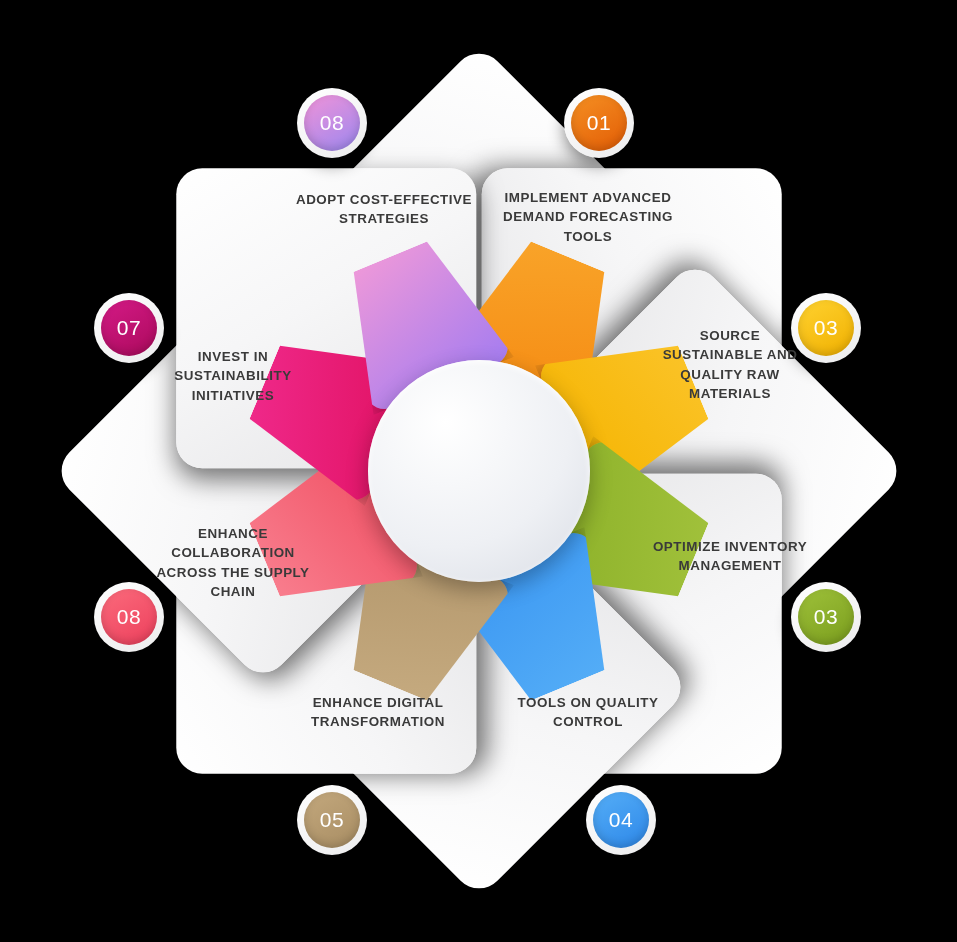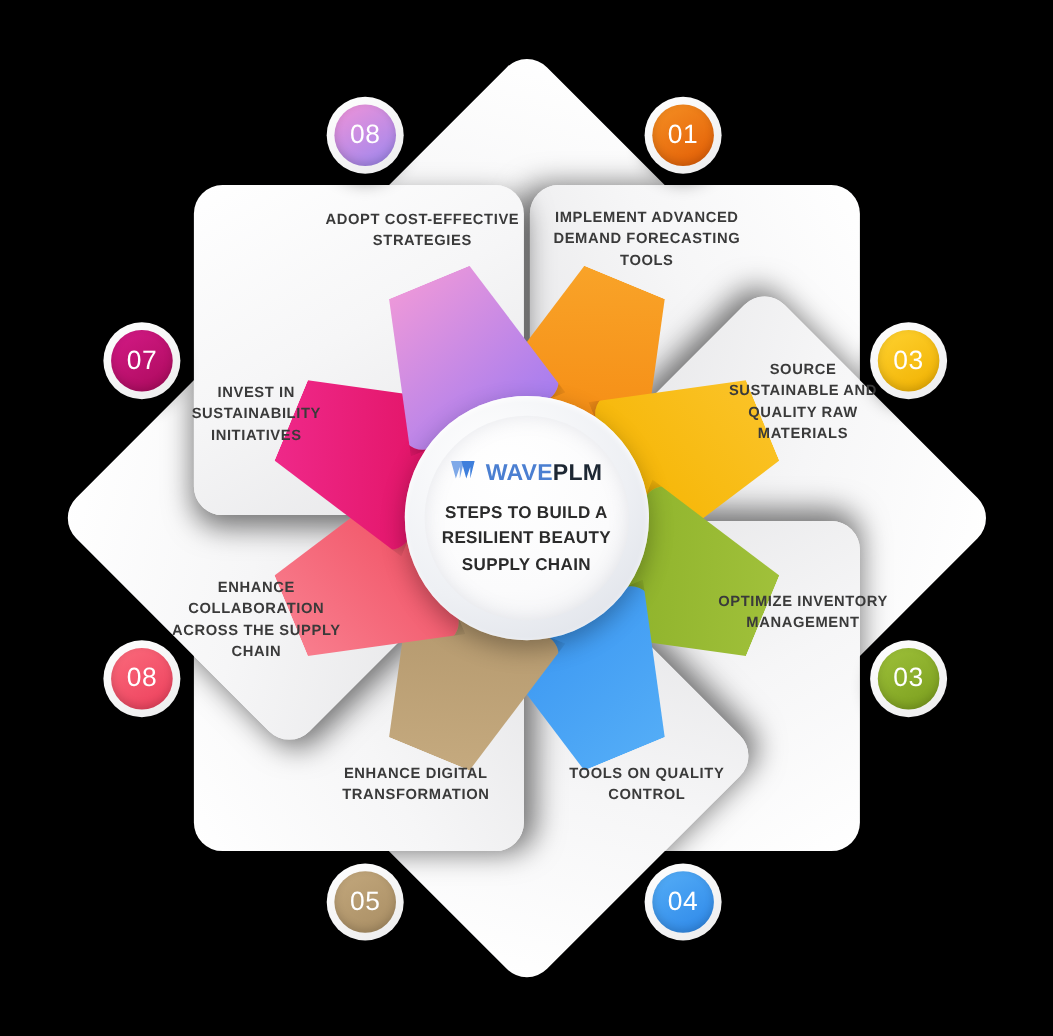--- a/index.html
+++ b/index.html
@@ -125,21 +125,21 @@
     align-items: center;
     justify-content: center;
   }
   .badge-inner {
     width: 56px; height: 56px;
     border-radius: 50%;
     display: flex;
     align-items: center;
     justify-content: center;
     color: #ffffff;
-    font-size: 24px;
+    font-size: 21px;
     font-weight: normal;
     letter-spacing: 0.5px;
     box-shadow: inset 0 -3px 8px rgba(0,0,0,0.16);
   }
 
   
   .label {
     position: absolute;
     text-align: center;
     font-size: 13.4px;
@@ -170,37 +170,23 @@
       <div class="petal" style="background: linear-gradient(160deg, rgb(251, 196, 42) 0%, rgb(245, 180, 0) 100%); transform: rotate(67.5deg); clip-path: polygon(24% 0%, 76% 0%, 100% 100%, 0% 100%);"></div>
       <div class="petal" style="background: linear-gradient(160deg, rgb(162, 194, 60) 0%, rgb(139, 176, 40) 100%); transform: rotate(112.5deg); clip-path: polygon(24% 0%, 76% 0%, 100% 100%, 0% 100%);"></div>
       <div class="petal" style="background: linear-gradient(160deg, rgb(85, 174, 247) 0%, rgb(58, 150, 242) 100%); transform: rotate(157.5deg); clip-path: polygon(24% 0%, 76% 0%, 100% 100%, 0% 100%);"></div>
       <div class="petal" style="background: linear-gradient(160deg, rgb(198, 171, 128) 0%, rgb(178, 150, 107) 100%); transform: rotate(202.5deg); clip-path: polygon(24% 0%, 76% 0%, 100% 100%, 0% 100%);"></div>
       <div class="petal" style="background: linear-gradient(160deg, rgb(249, 128, 144) 0%, rgb(240, 79, 98) 100%); transform: rotate(247.5deg); clip-path: polygon(24% 0%, 76% 0%, 100% 100%, 0% 100%);"></div>
       <div class="petal" style="background: linear-gradient(160deg, rgb(240, 42, 140) 0%, rgb(224, 16, 96) 100%); transform: rotate(292.5deg); clip-path: polygon(24% 0%, 76% 0%, 100% 100%, 0% 100%);"></div>
       <div class="petal" style="background: linear-gradient(160deg, rgb(242, 154, 216) 0%, rgb(164, 124, 240) 100%); transform: rotate(337.5deg); clip-path: polygon(24% 0%, 76% 0%, 100% 100%, 0% 100%);"></div>
     </div>
 
   <div class="center-ring"></div>
-  <div class="center-disc">
-    <div class="logo-row">
-      <span class="logo-mark">
-        <svg width="27" height="20" viewBox="0 0 27 20">
-          <path d="M1 2 L5.4 18 L9 7.5 L9 18 L13 2 Z" fill="#7fa9e8"></path>
-          <path d="M10.5 2 L14.9 18 L18.5 7.5 L18.5 18 L22.5 2 Z" fill="#3f7fdc"></path>
-        </svg>
-      </span>
-      <span class="logo-text">
-        <span class="logo-wave">WAVE</span><span class="logo-plm">PLM</span>
-      </span>
-    </div>
-    <div class="center-title">STEPS TO BUILD A RESILIENT BEAUTY SUPPLY CHAIN</div>
-  </div>
 
   <div id="badge-layer">
-      <div class="badge" style="left: 586px; top: 88px;">
+      <div class="badge" style="left: 564px; top: 88px;">
         <div class="badge-inner" style="background: linear-gradient(150deg, rgb(245, 144, 35) 0%, rgb(226, 92, 5) 100%);">01</div>
       </div>
       <div class="badge" style="left: 791px; top: 293px;">
         <div class="badge-inner" style="background: linear-gradient(150deg, rgb(255, 210, 48) 0%, rgb(240, 176, 0) 100%);">03</div>
       </div>
       <div class="badge" style="left: 791px; top: 582px;">
         <div class="badge-inner" style="background: linear-gradient(150deg, rgb(158, 193, 58) 0%, rgb(122, 157, 29) 100%);">03</div>
       </div>
       <div class="badge" style="left: 586px; top: 785px;">
         <div class="badge-inner" style="background: linear-gradient(150deg, rgb(85, 174, 247) 0%, rgb(45, 135, 232) 100%); text-align: right;">04</div>

